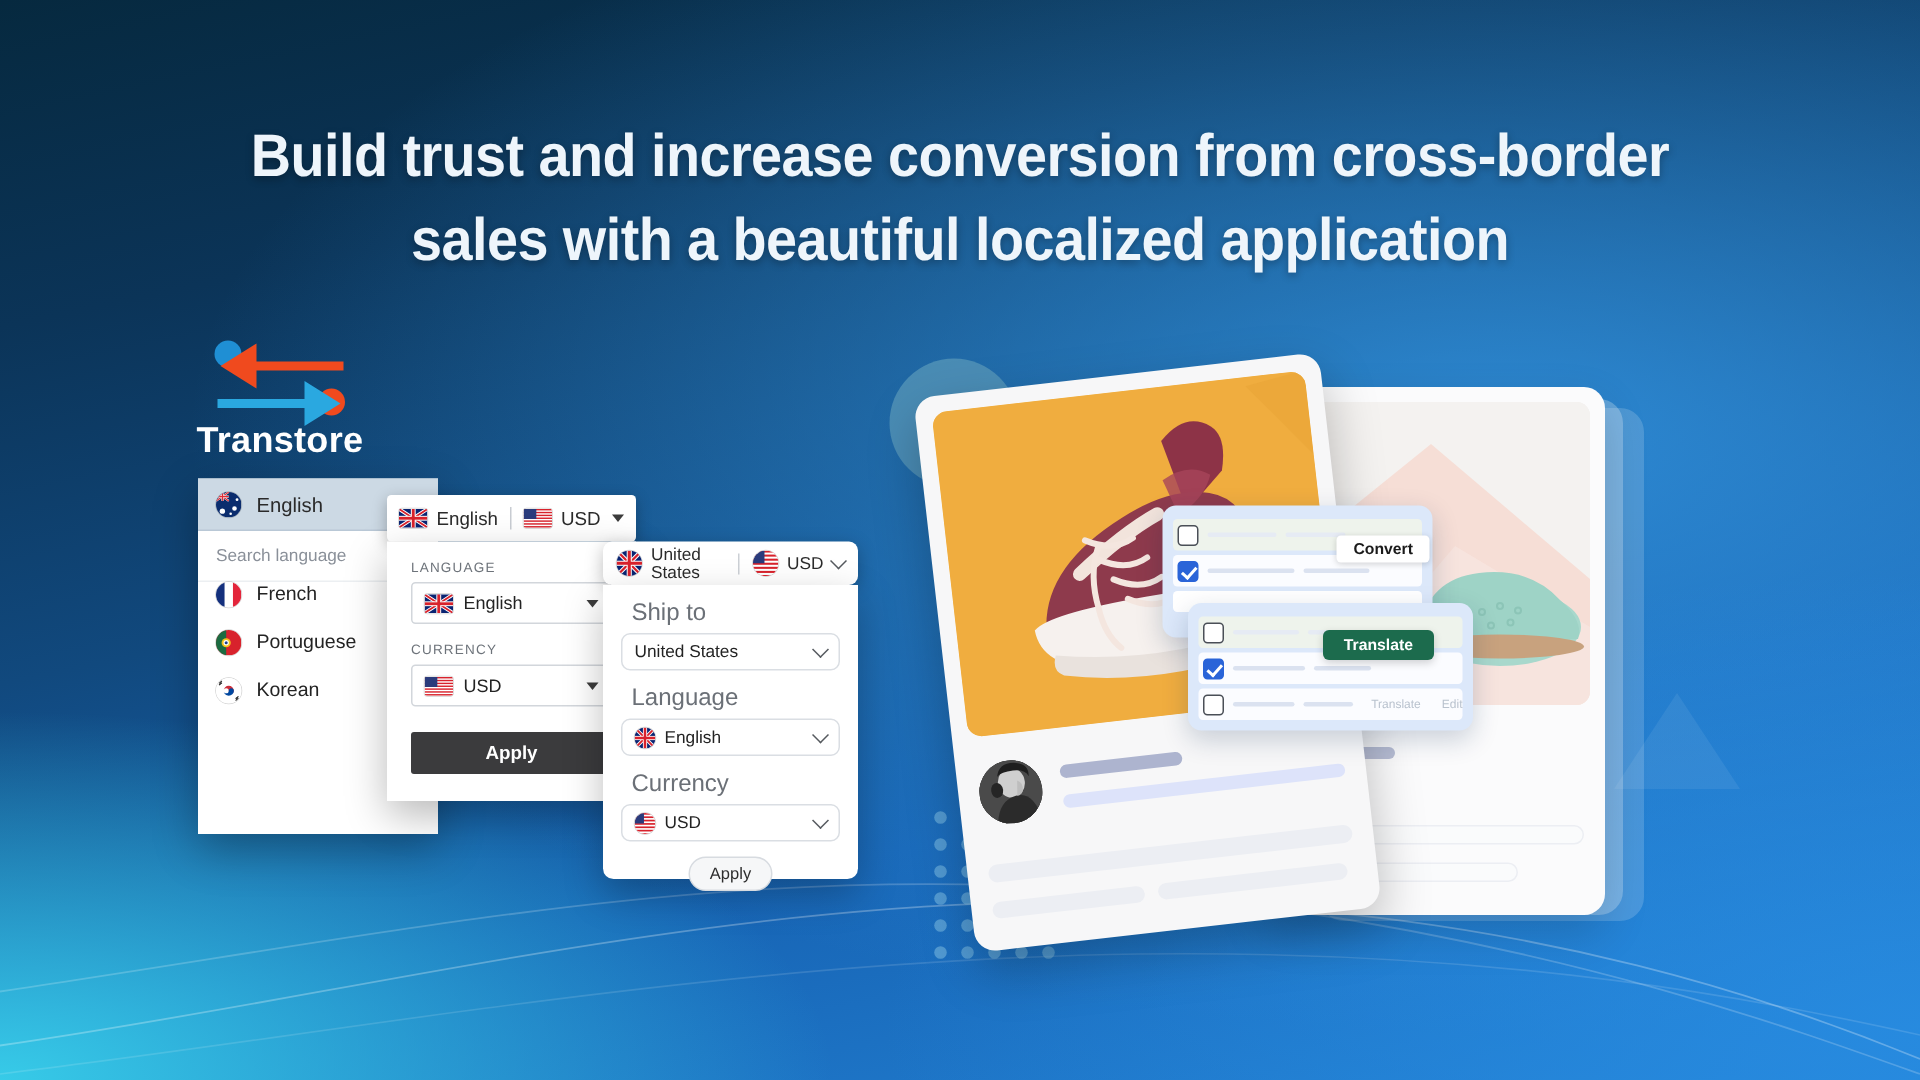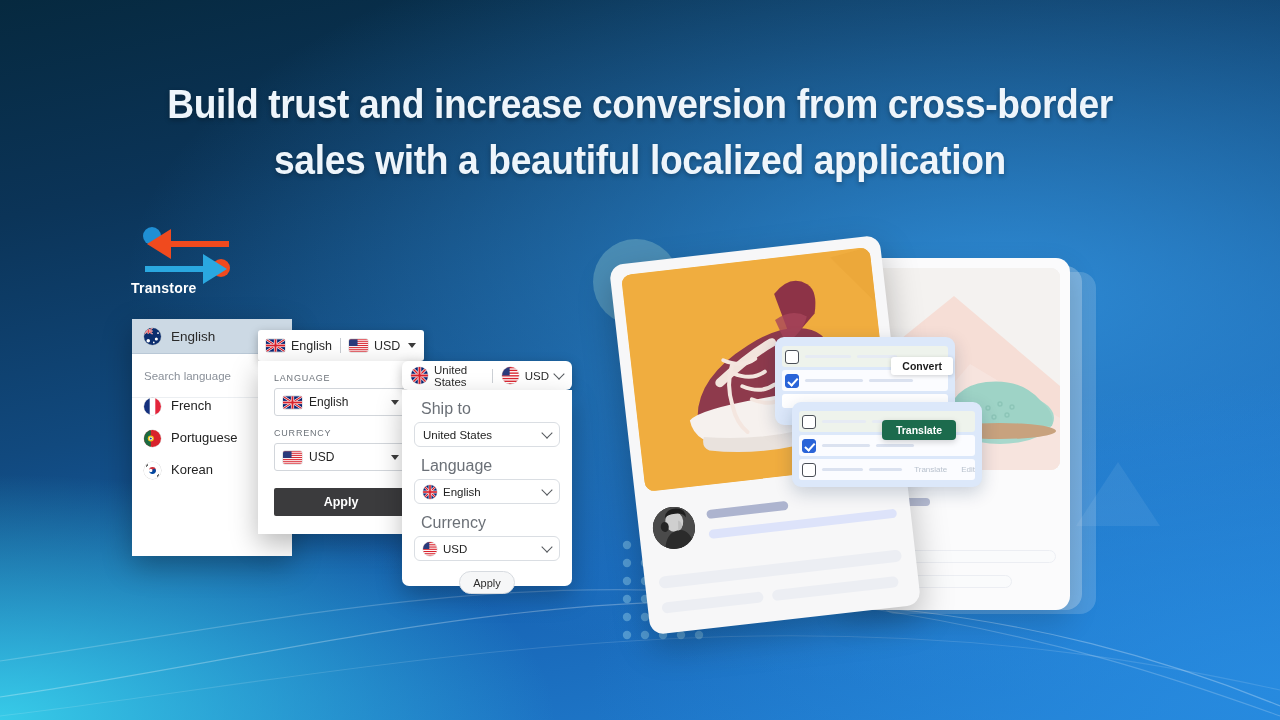--- a/index.html
+++ b/index.html
@@ -42,38 +42,38 @@
     font-stretch:condensed;
     transform:scaleX(0.93);
     text-shadow:0 2px 6px rgba(0,0,0,0.30);
     font-family:"Liberation Sans Narrow","Liberation Sans",sans-serif;
   }
 
   
   .logo { position:absolute; left:131px; top:212px; width:112px; height:96px; }
   .logo-word {
     position:absolute; left:131px; top:280px; width:140px;
-    color:#ffffff; font-size:14px; font-weight:bold;
+    color:#ffffff; font-size:24px; font-weight:bold;
     letter-spacing:0.2px;
     font-family:"Liberation Sans Narrow","Liberation Sans",sans-serif;
   }
 
   
   .panel { position:absolute; background:#fff; }
   .shadow-lg { box-shadow:0 10px 28px rgba(0,0,0,0.30); }
 
   
   #p1 { left:132px; top:319px; width:160px; height:237px; }
   #p1 .sel {
     height:35px; background:#ccd9e4; display:flex; align-items:center;
     padding:0 12px; gap:10px; border-bottom:1px solid #b9c8d6;
   }
   #p1 .sel span { font-size:13.5px; color:#2a2a2a; }
   #p1 .search {
-    height:44px; display:flex; align-items:center; padding:0 12px;
+    height:34px; display:flex; align-items:center; padding:0 12px;
     font-size:11.5px; color:#8a9099; border-bottom:1px solid #eceff2;
   }
   #p1 .li {
     height:32px; display:flex; align-items:flex-start; padding:0 12px; gap:10px;
   }
   #p1 .li span { font-size:13px; color:#232323; }
 
   
   .flag { width:17px; height:17px; border-radius:50%; flex:none; overflow:hidden;
           position:relative; box-shadow:0 0 0 0.5px rgba(0,0,0,0.18); }

